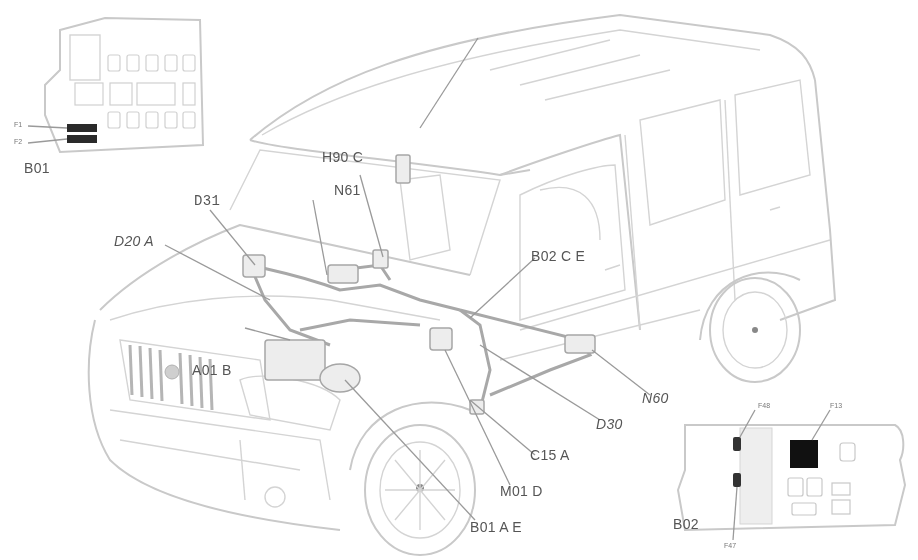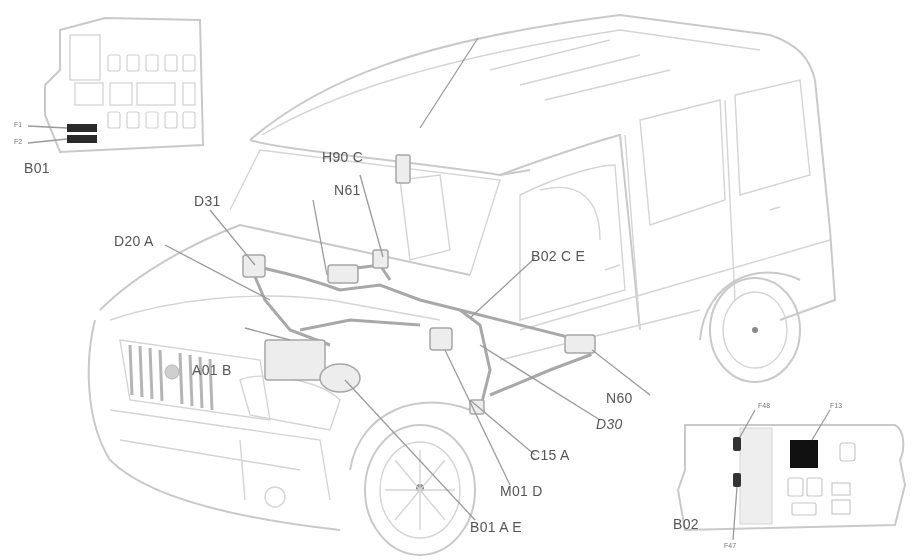--- a/index.html
+++ b/index.html
@@ -168,25 +168,25 @@
       </g>
       <line class="lead" x1="755" y1="410" x2="740" y2="437"></line>
       <line class="lead" x1="830" y1="410" x2="812" y2="440"></line>
       <line class="lead" x1="737" y1="487" x2="733" y2="540"></line>
     </g>
   </g>
 </svg>
 
 <div class="lbl" style="left:322px; top:149px;">H90 C</div>
 <div class="lbl" style="left:294px; top:182px;margin-left:40px;">N61</div>
-<div class="lbl" style="left:194px; top:193px;">D31</div>
-<div class="lbl" style="left:114px; top:233px;">D20 A</div>
+<div class="lbl" style="left:194px; top:193px;font-family:Liberation Mono, monospace;">D31</div>
+<div class="lbl" style="left:114px; top:233px;font-style:italic;">D20 A</div>
 <div class="lbl" style="left:531px; top:248px;">B02 C E</div>
 <div class="lbl" style="left:192px; top:318px;margin-top:44px;">A01 B</div>
-<div class="lbl" style="left:606px; top:390px;">N60</div>
+<div class="lbl" style="left:642px; top:390px;font-style:italic;">N60</div>
 <div class="lbl" style="left:596px; top:416px;font-style:italic;">D30</div>
 <div class="lbl" style="left:530px; top:447px;">C15 A</div>
 <div class="lbl" style="left:500px; top:483px;">M01 D</div>
 <div class="lbl" style="left:470px; top:519px;">B01 A E</div>
 
 <div class="lbl" style="left:24px; top:160px;">B01</div>
 <div class="tiny" style="left:14px; top:121px;">F1</div>
 <div class="tiny" style="left:14px; top:138px;">F2</div>
 
 <div class="lbl" style="left:673px; top:516px;">B02</div>

